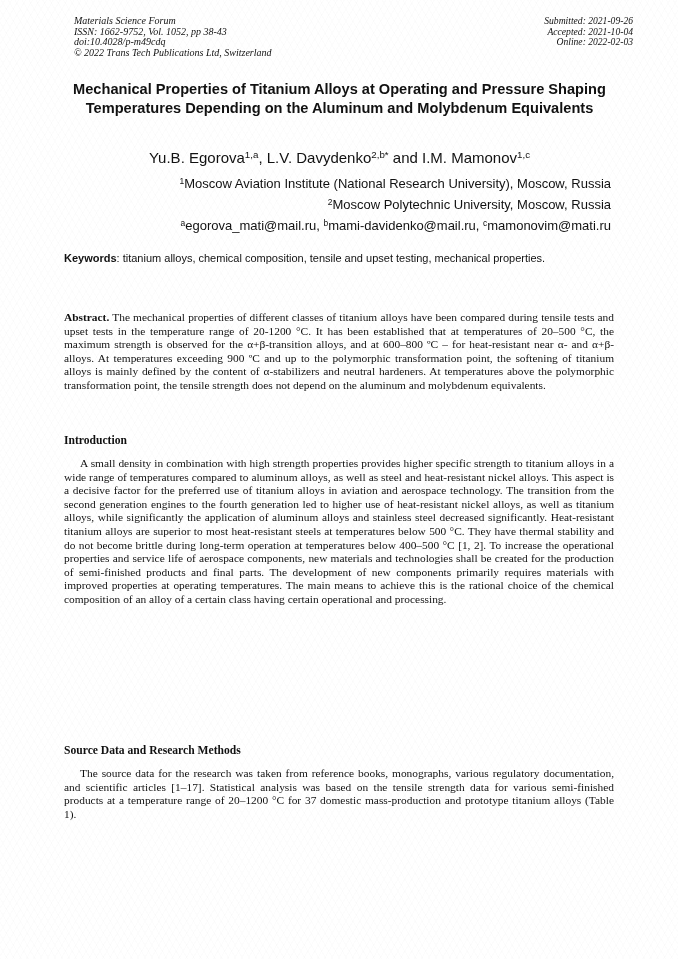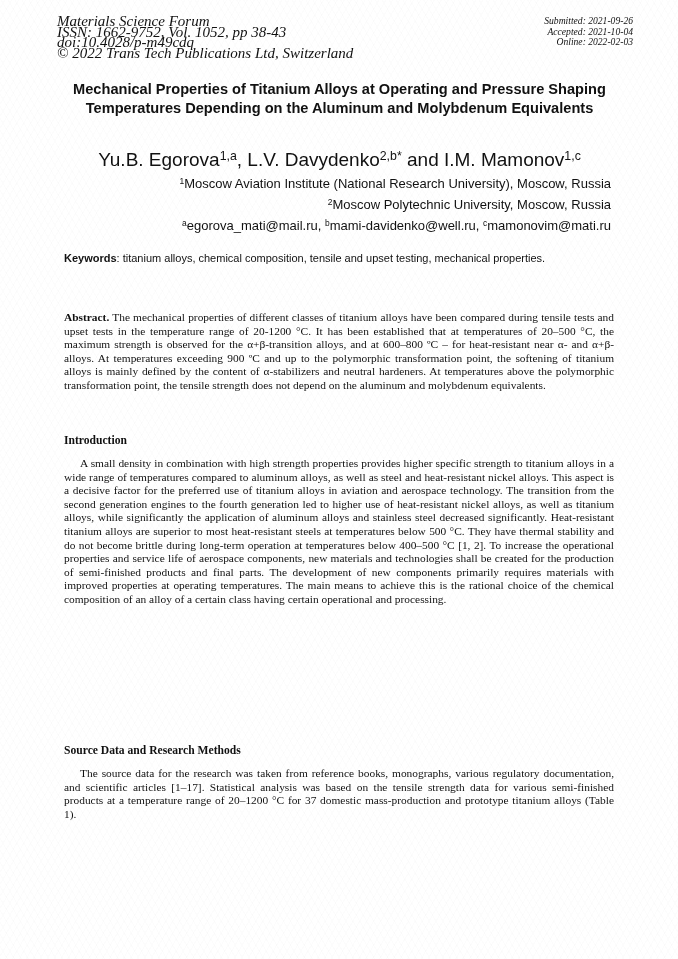--- a/index.html
+++ b/index.html
@@ -10,35 +10,35 @@
     font-family: "Liberation Serif", serif;
   }
   .wm {
     position: absolute; inset: 0; pointer-events: none;
     background-image:
       repeating-linear-gradient(60deg, rgba(0,0,0,0.025) 0 1px, transparent 1px 6px),
       repeating-linear-gradient(-60deg, rgba(0,0,0,0.02) 0 1px, transparent 1px 6px);
     opacity: 0.6;
   }
   .header-left {
-    position: absolute; left: 57px; top: 16px;
-    font-style: italic; font-size: 15px; line-height: 10.6px;
+    position: absolute; left: 74px; top: 16px;
+    font-style: italic; font-size: 10px; line-height: 10.6px;
   }
   .header-right {
     position: absolute; right: 45px; top: 16px;
     font-style: italic; font-size: 9.6px; line-height: 10.6px; text-align: right; font-family: Liberation Serif, serif;
   }
   .title {
     position: absolute; left: 62px; width: 555px; top: 80px;
     text-align: center; font-family: "Liberation Sans", sans-serif;
     font-weight: bold; font-size: 14.6px; line-height: 19px;
   }
   .authors {
     position: absolute; left: 62px; width: 555px; top: 149px;
-    text-align: center; font-family: "Liberation Sans", sans-serif; font-size: 19px;
+    text-align: center; font-family: "Liberation Sans", sans-serif; font-size: 15px;
   }
   .affil {
     position: absolute; left: 56px; width: 555px;
     text-align: right; font-family: "Liberation Sans", sans-serif; font-size: 13px;
   }
   sup { font-size: 0.65em; vertical-align: 0.5em; line-height: 0; }
   .keywords {
     position: absolute; left: 64px; width: 560px; top: 252px;
     font-family: "Liberation Sans", sans-serif; font-size: 11px; white-space: nowrap;
   }
@@ -74,21 +74,21 @@
   <span>Yu.B. Egorova</span><sup>1,a</sup><span>, </span><span>L.V. Davydenko</span><sup>2,b*</sup><span> and </span><span>I.M. Mamonov</span><sup>1,c</sup>
 </div>
 
 <div class="affil" style="top:176px;">
   <sup>1</sup><span>Moscow Aviation Institute (National Research University), Moscow, Russia</span>
 </div>
 <div class="affil" style="top:197px;">
   <sup>2</sup><span>Moscow Polytechnic University, Moscow, Russia</span>
 </div>
 <div class="affil" style="top:218px;">
-  <sup>a</sup><span>egorova_mati@mail.ru</span><span>, </span><sup>b</sup><span>mami-davidenko@well.ru</span><span>, </span><sup>c</sup><span>mamonovim@mati.ru</span>
+  <sup>a</sup><span>egorova_mati@mail.ru</span><span>, </span><sup>b</sup><span>mami-davidenko@mail.ru</span><span>, </span><sup>c</sup><span>mamonovim@mati.ru</span>
 </div>
 
 <div class="keywords">
   <b>Keywords</b><span>: titanium alloys, chemical composition, tensile and upset testing, mechanical properties.</span>
 </div>
 
 <div class="body-text" style="top:291px;margin-top:20px;">
   <p><b>Abstract.</b><span> The mechanical properties of different classes of titanium alloys have been compared during tensile tests and upset tests in the temperature range of 20-1200 °C. It has been established that at temperatures of 20–500 °C, the maximum strength is observed for the α+β-transition alloys, and at 600–800 ºC  – for heat-resistant near α- and α+β-alloys. At temperatures exceeding 900 ºC and up to the polymorphic transformation point, the softening of titanium alloys is mainly defined by the content of α-stabilizers and neutral hardeners. At temperatures above the polymorphic transformation point, the tensile strength does not depend on the aluminum and molybdenum equivalents.</span></p>
 </div>
 

